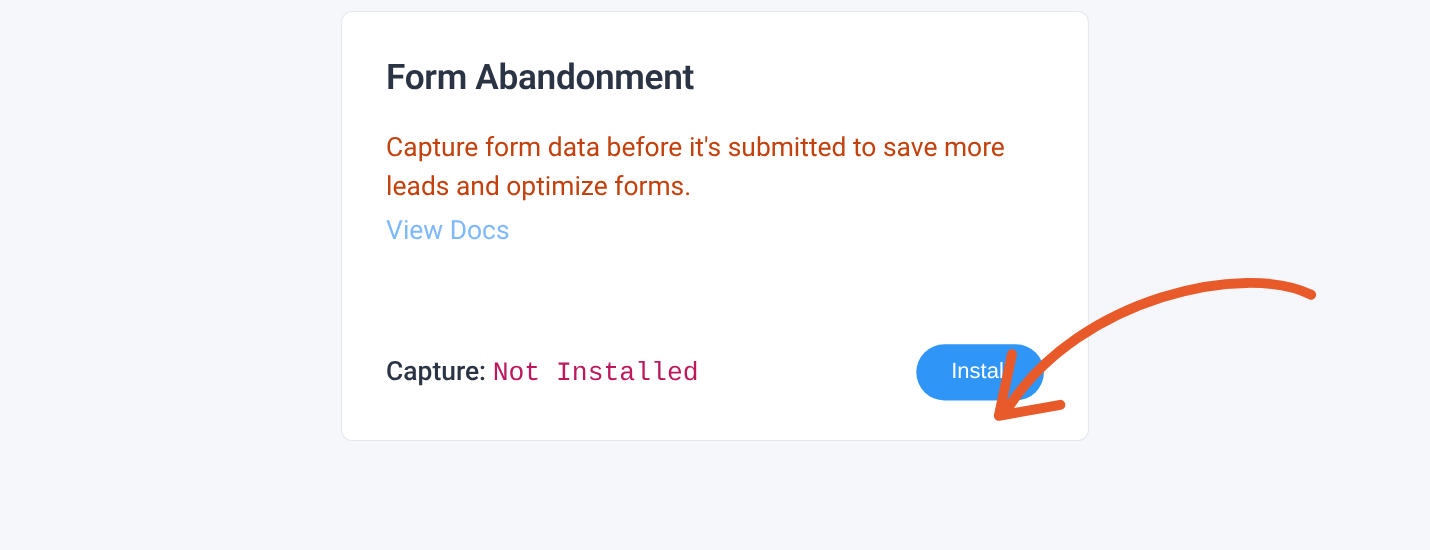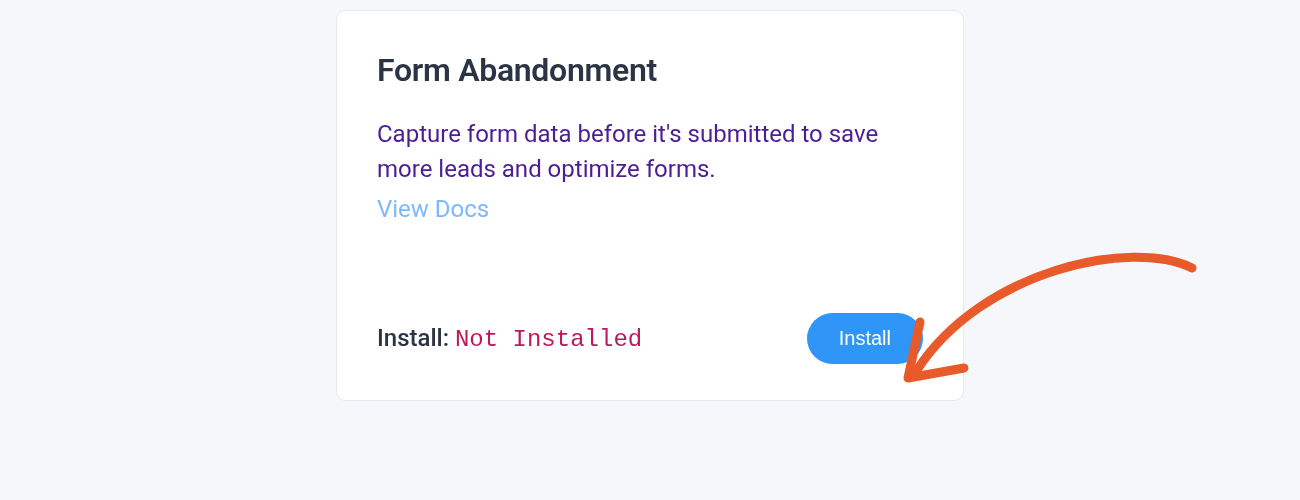--- a/index.html
+++ b/index.html
@@ -19,35 +19,35 @@
       height: 100%;
       display: flex;
       justify-content: center;
       align-items: flex-start;
       padding-top: 10px;
     }
     .card {
       background: #ffffff;
       border: 1px solid #e5e8ee;
       border-radius: 10px;
-      width: 628px;
+      width: 680px;
       padding: 40px 40px 36px 40px;
       position: relative;
     }
     .card-title {
       font-size: 32px;
       font-weight: 600;
       color: #2b3444;
       margin-bottom: 28px;
       letter-spacing: -0.3px;
     }
     .card-desc {
       font-size: 24px;
       line-height: 1.45;
-      color: #4c1d95;
+      color: #c2410c;
       margin-bottom: 8px;
     }
     .view-docs {
       display: inline-block;
       font-size: 24px;
       color: #7eb8ff;
       cursor: pointer;
       text-align: right;
     }
     .card-footer {
@@ -89,21 +89,21 @@
 </head>
 <body>
 
 <div class="page-wrap">
   <div class="card">
     <h2 class="card-title">Form Abandonment</h2>
     <p class="card-desc">Capture form data before it's submitted to save more leads and optimize forms.</p>
     <a class="view-docs">View Docs</a>
     <div class="card-footer">
       <div class="status-line">
-        <span class="status-label">Install:</span>
+        <span class="status-label">Capture:</span>
         <span class="status-value">Not Installed</span>
       </div>
       <button class="install-btn">Install</button>
     </div>
   </div>
 </div>
 
 <svg class="annotation-arrow" viewBox="0 0 330 180">
   <path d="M 320 18 C 260 -12, 110 20, 45 120" stroke="#e85a2a" stroke-width="9" fill="none" stroke-linecap="round"></path>
   <path d="M 48 72 L 36 128 L 92 118" stroke="#e85a2a" stroke-width="9" fill="none" stroke-linecap="round" stroke-linejoin="round"></path>

